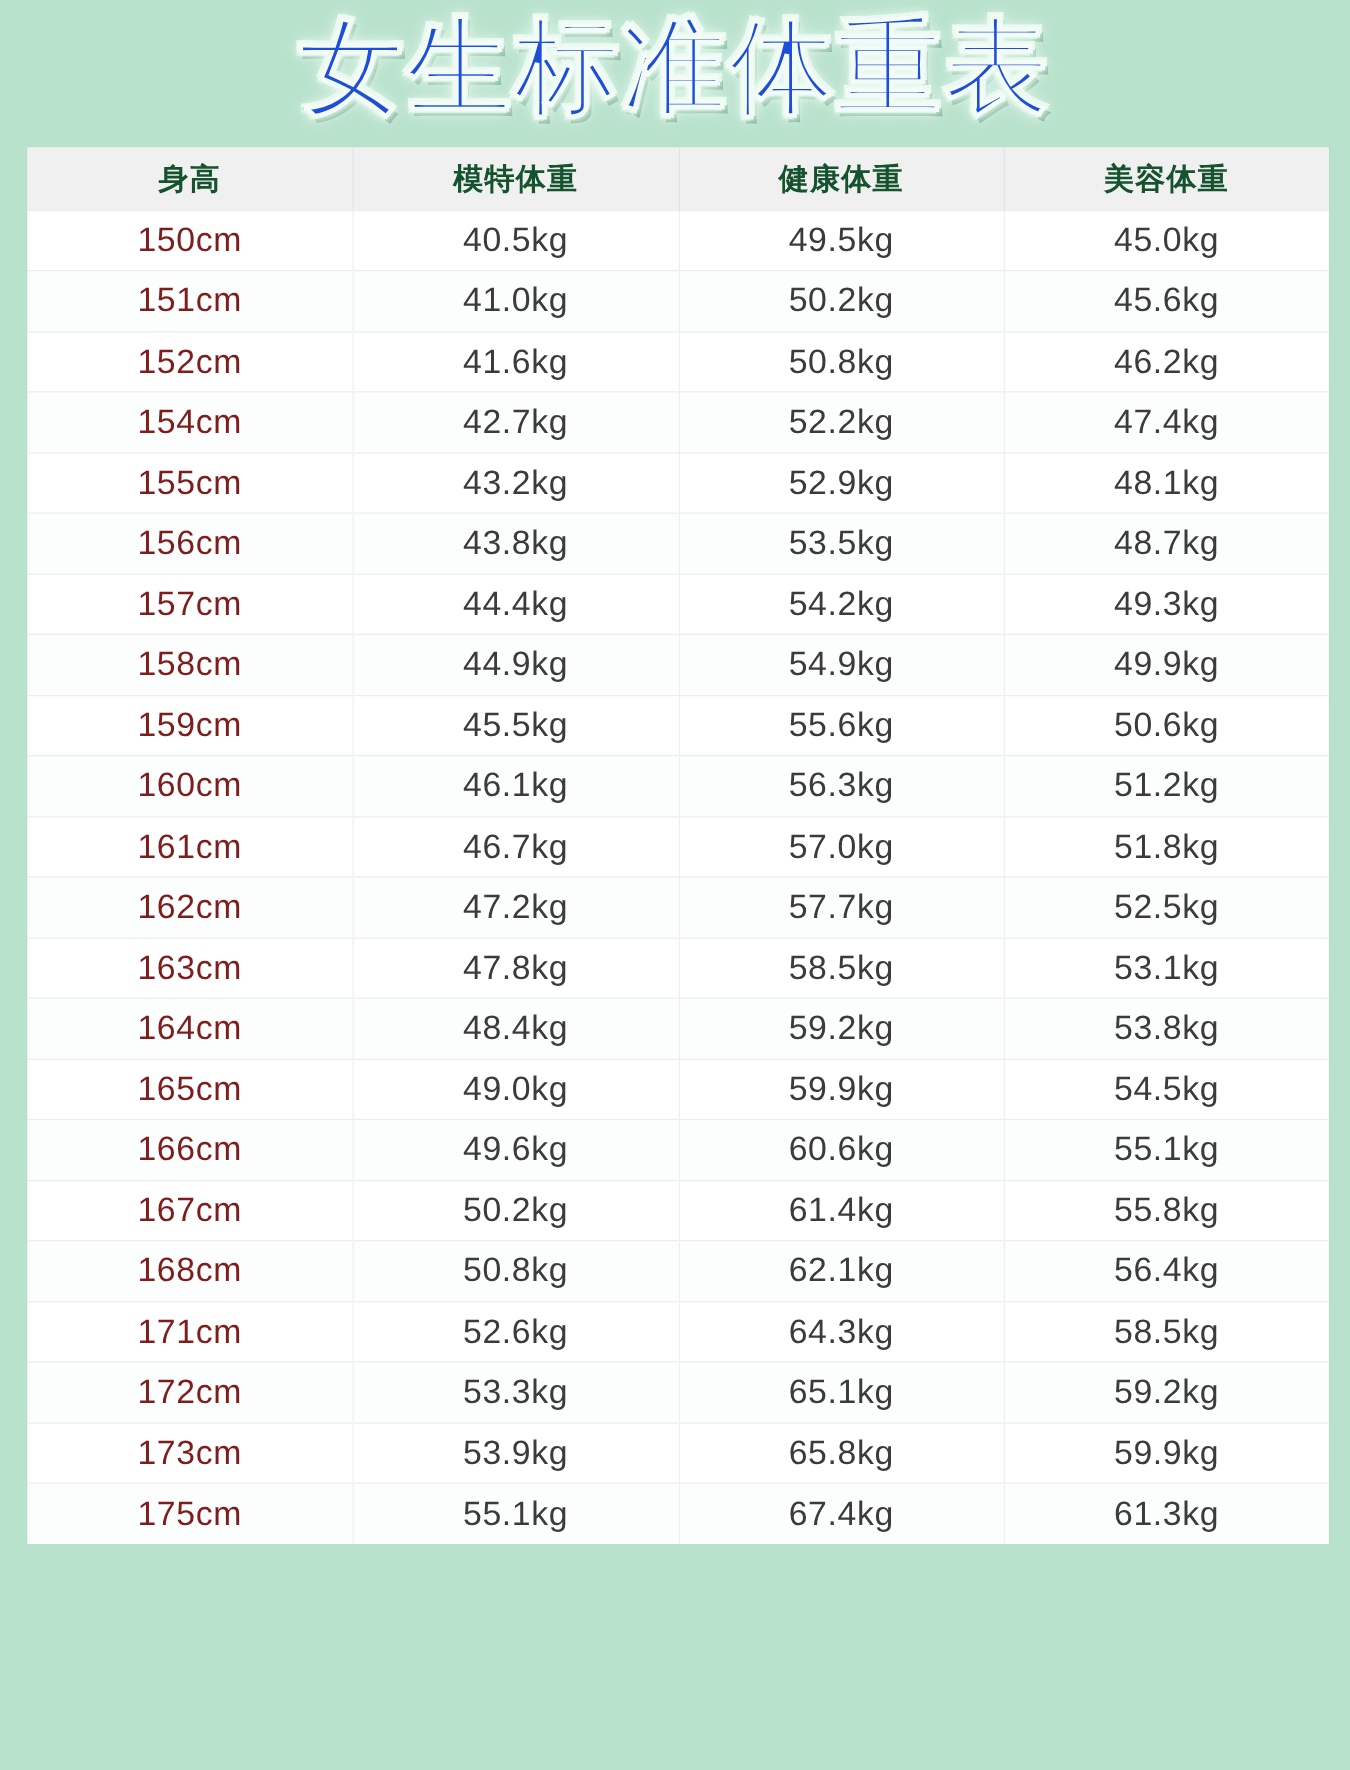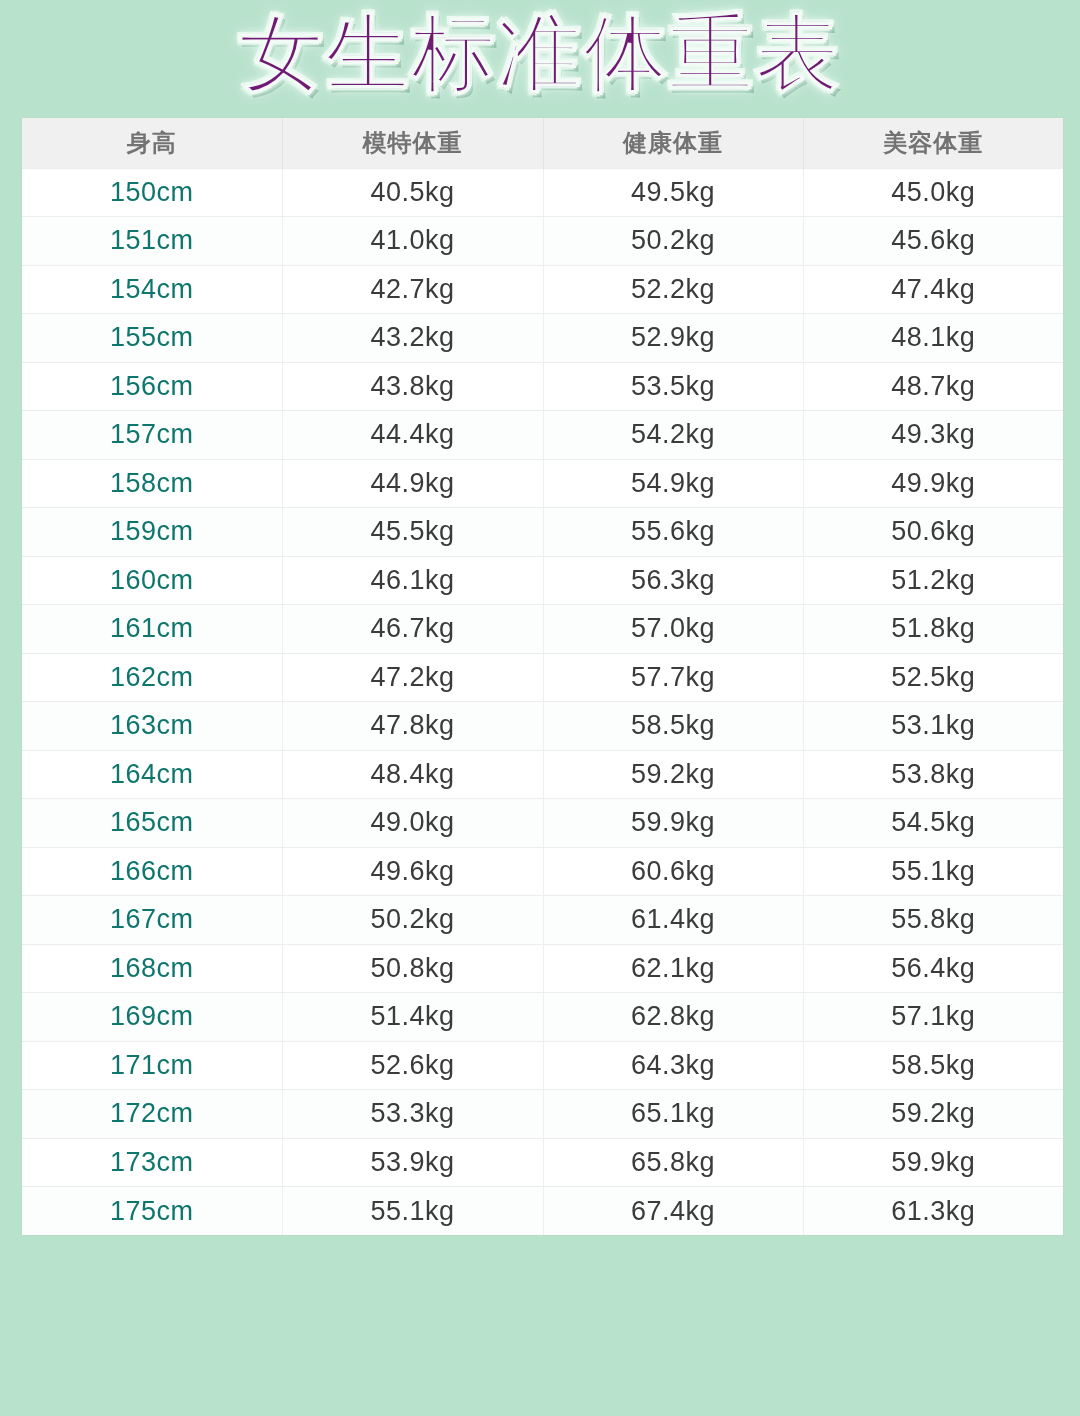--- a/index.html
+++ b/index.html
@@ -22,21 +22,21 @@
     display:flex;
     align-items:center;
     justify-content:center;
     background:#b9e2cd;
   }
 
   #page-title {
     font-size:84px;
     font-weight:bold;
     letter-spacing:2px;
-    color:#701a75;
+    color:#1d4ed8;
     line-height:1;
     padding-bottom:6px;
     text-shadow:
        0 0 4px #eafaf1,
        0 0 9px #eafaf1,
        0 0 14px #ddf4e8,
       -2px -2px 0 #f2fbf6,
        2px -2px 0 #f2fbf6,
       -2px  2px 0 #cfeede,
        3px  4px 0 rgba(20,95,60,.35);
@@ -62,21 +62,21 @@
   table#weight-table col.c0 { width:260px; }
   table#weight-table col.c1 { width:261px; }
   table#weight-table col.c2 { width:260px; }
   table#weight-table col.c3 { width:260px; }
 
   thead tr { height:50px; background:#f0f0f0; }
 
   thead th {
     font-size:24px;
     font-weight:bold;
-    color:#737373;
+    color:#14532d;
     text-align:center;
     vertical-align:middle;
     border-right:1px solid #e2e4e3;
     letter-spacing:1px;
   }
   thead th:last-child { border-right:none; }
 
   tbody tr { height:48.5px; }
   tbody tr:nth-child(odd)  { background:#ffffff; }
   tbody tr:nth-child(even) { background:#fcfdfd; }
@@ -86,21 +86,21 @@
     color:#3b3b3b;
     text-align:center;
     vertical-align:middle;
     border-top:1px solid #eceeed;
     border-right:1px solid #edf0ef;
     letter-spacing:.5px;
     font-weight:400;
   }
   tbody td:last-child { border-right:none;margin-left:28px; }
 
-  tbody td.height-cell { color:#0f766e;margin-left:40px; }
+  tbody td.height-cell { color:#7f1d1d;margin-left:40px; }
 </style>
 </head>
 <body>
 
 <div id="title-bar">
   <h1 id="page-title">女生标准体重表</h1>
 </div>
 
 <div id="weight-table-wrap">
   <table id="weight-table">
@@ -125,20 +125,26 @@
           <td>49.5kg</td>
           <td>45.0kg</td>
         </tr>
         <tr>
           <td class="height-cell">151cm</td>
           <td>41.0kg</td>
           <td>50.2kg</td>
           <td>45.6kg</td>
         </tr>
         <tr>
+          <td class="height-cell">152cm</td>
+          <td>41.6kg</td>
+          <td>50.8kg</td>
+          <td>46.2kg</td>
+        </tr>
+        <tr>
           <td class="height-cell">154cm</td>
           <td>42.7kg</td>
           <td>52.2kg</td>
           <td>47.4kg</td>
         </tr>
         <tr>
           <td class="height-cell">155cm</td>
           <td>43.2kg</td>
           <td>52.9kg</td>
           <td>48.1kg</td>
@@ -215,26 +221,20 @@
           <td>61.4kg</td>
           <td>55.8kg</td>
         </tr>
         <tr>
           <td class="height-cell">168cm</td>
           <td>50.8kg</td>
           <td>62.1kg</td>
           <td>56.4kg</td>
         </tr>
         <tr>
-          <td class="height-cell">169cm</td>
-          <td>51.4kg</td>
-          <td>62.8kg</td>
-          <td>57.1kg</td>
-        </tr>
-        <tr>
           <td class="height-cell">171cm</td>
           <td>52.6kg</td>
           <td>64.3kg</td>
           <td>58.5kg</td>
         </tr>
         <tr>
           <td class="height-cell">172cm</td>
           <td>53.3kg</td>
           <td>65.1kg</td>
           <td>59.2kg</td>

